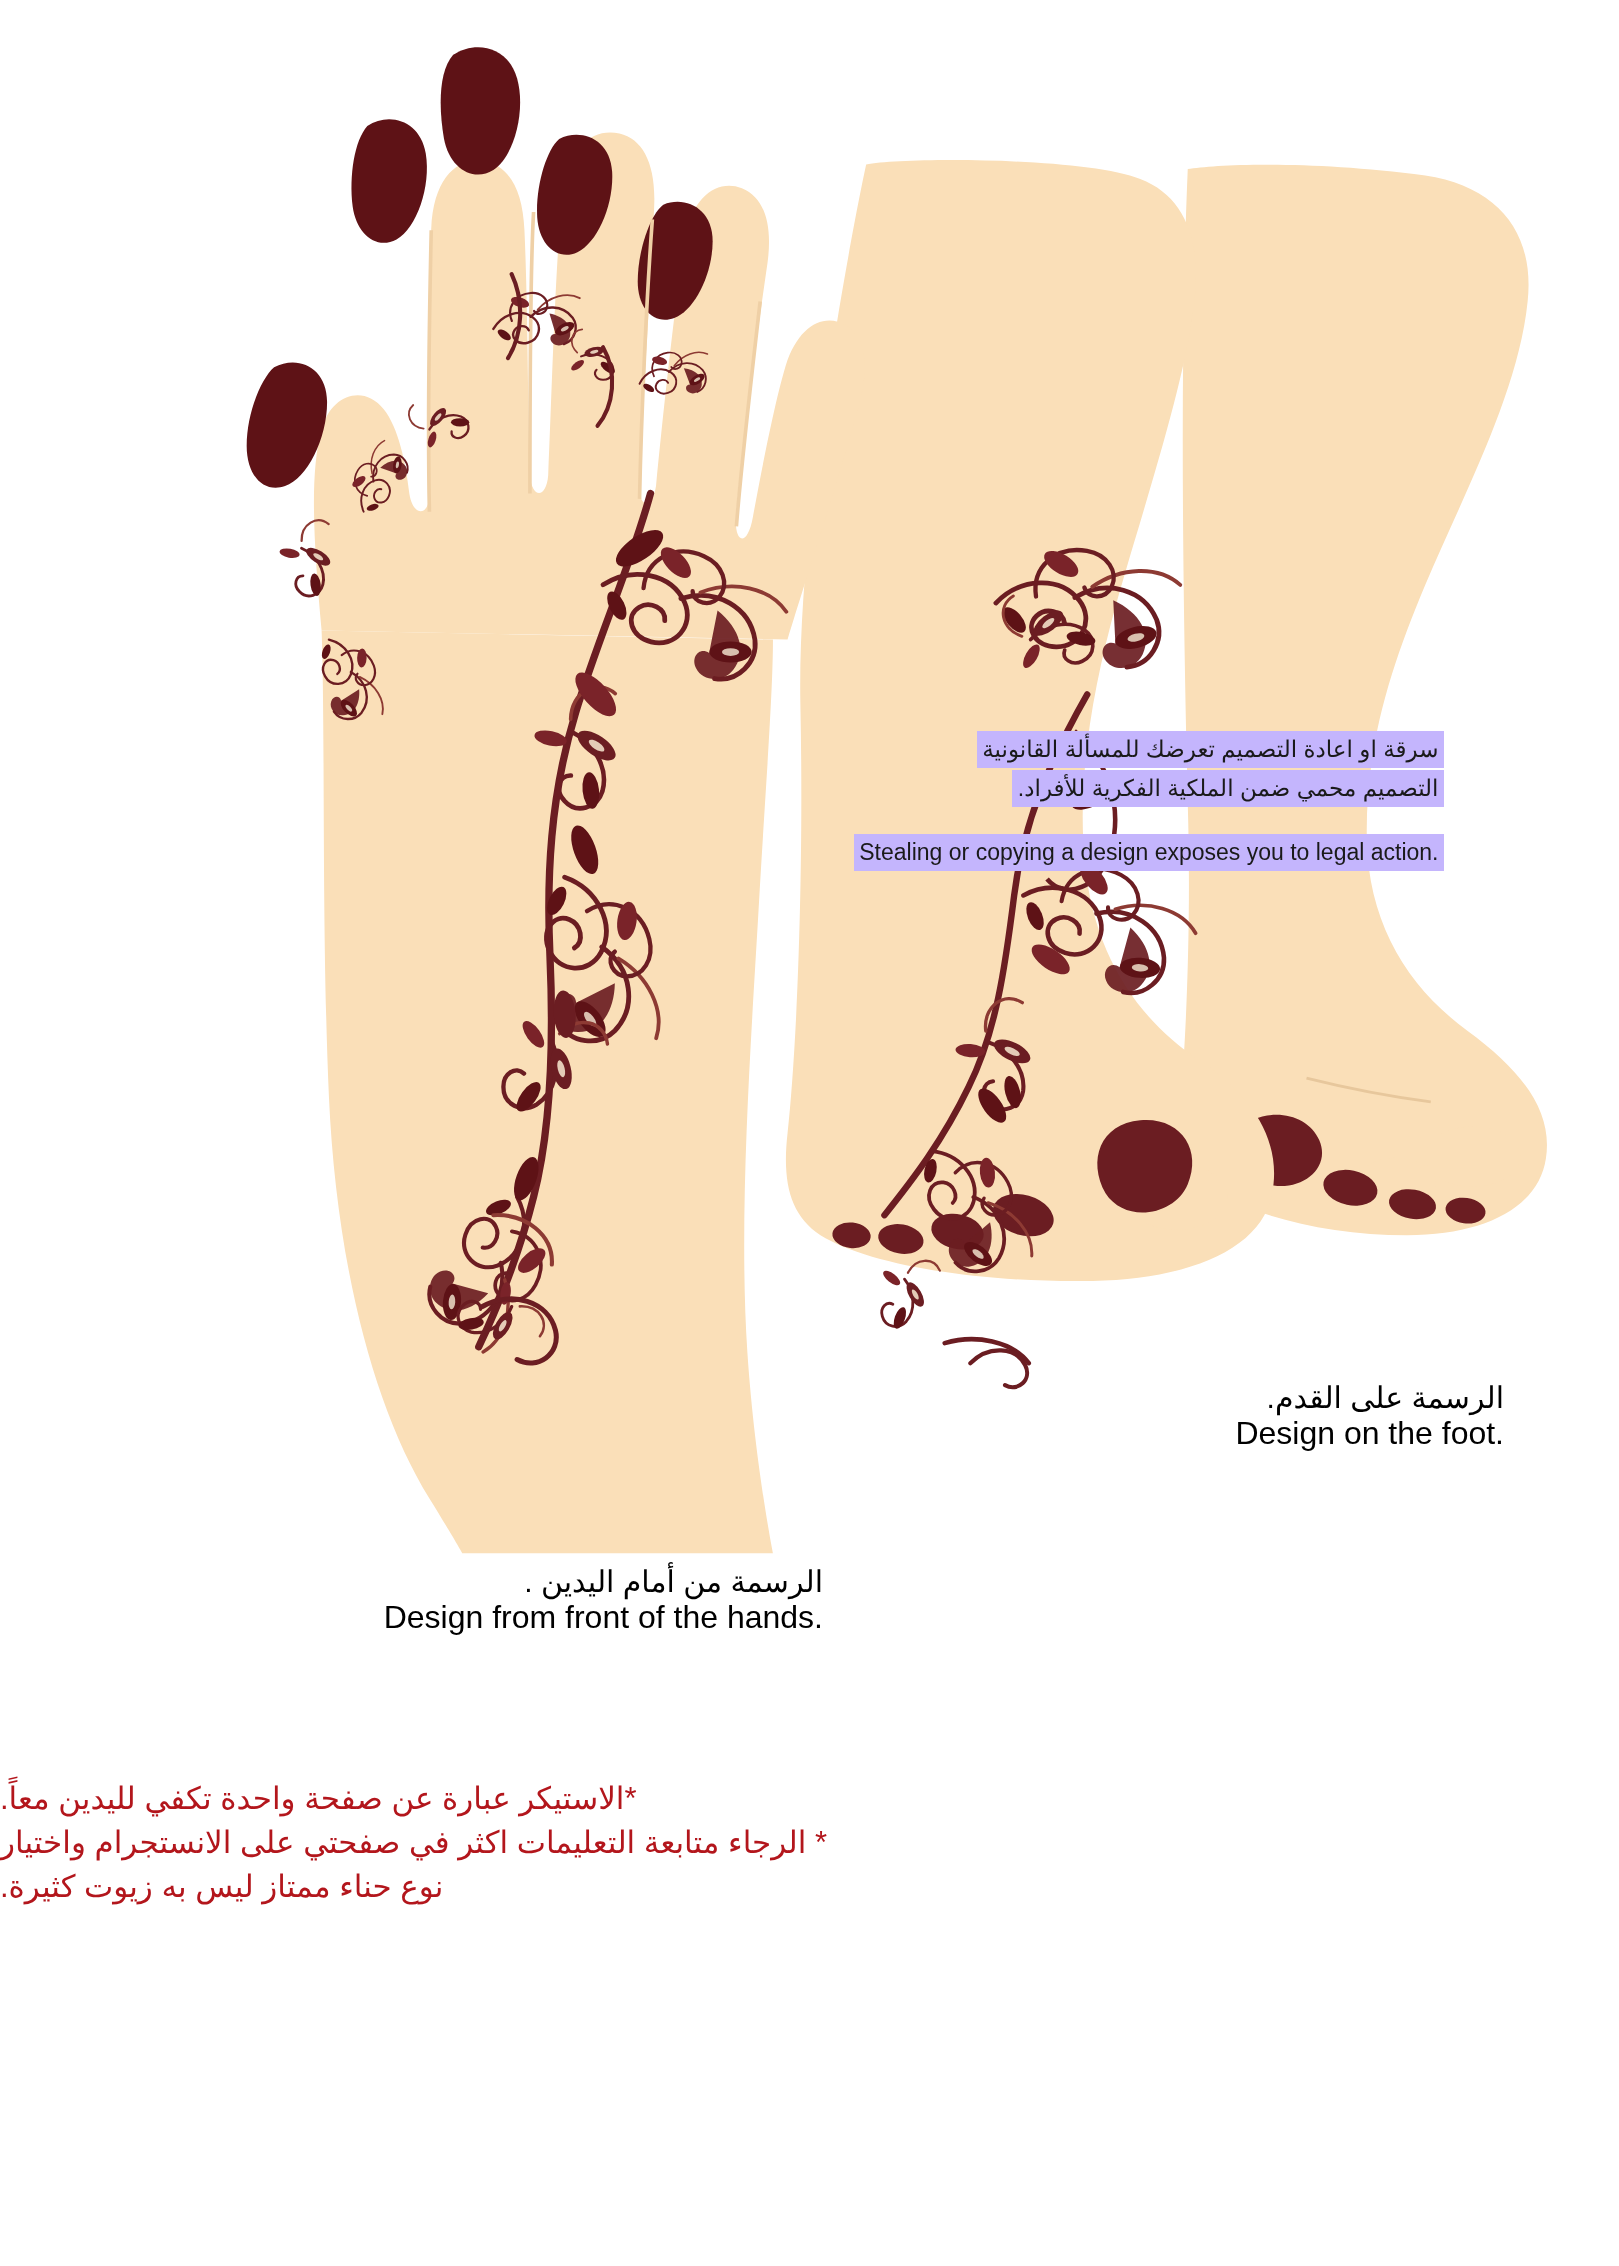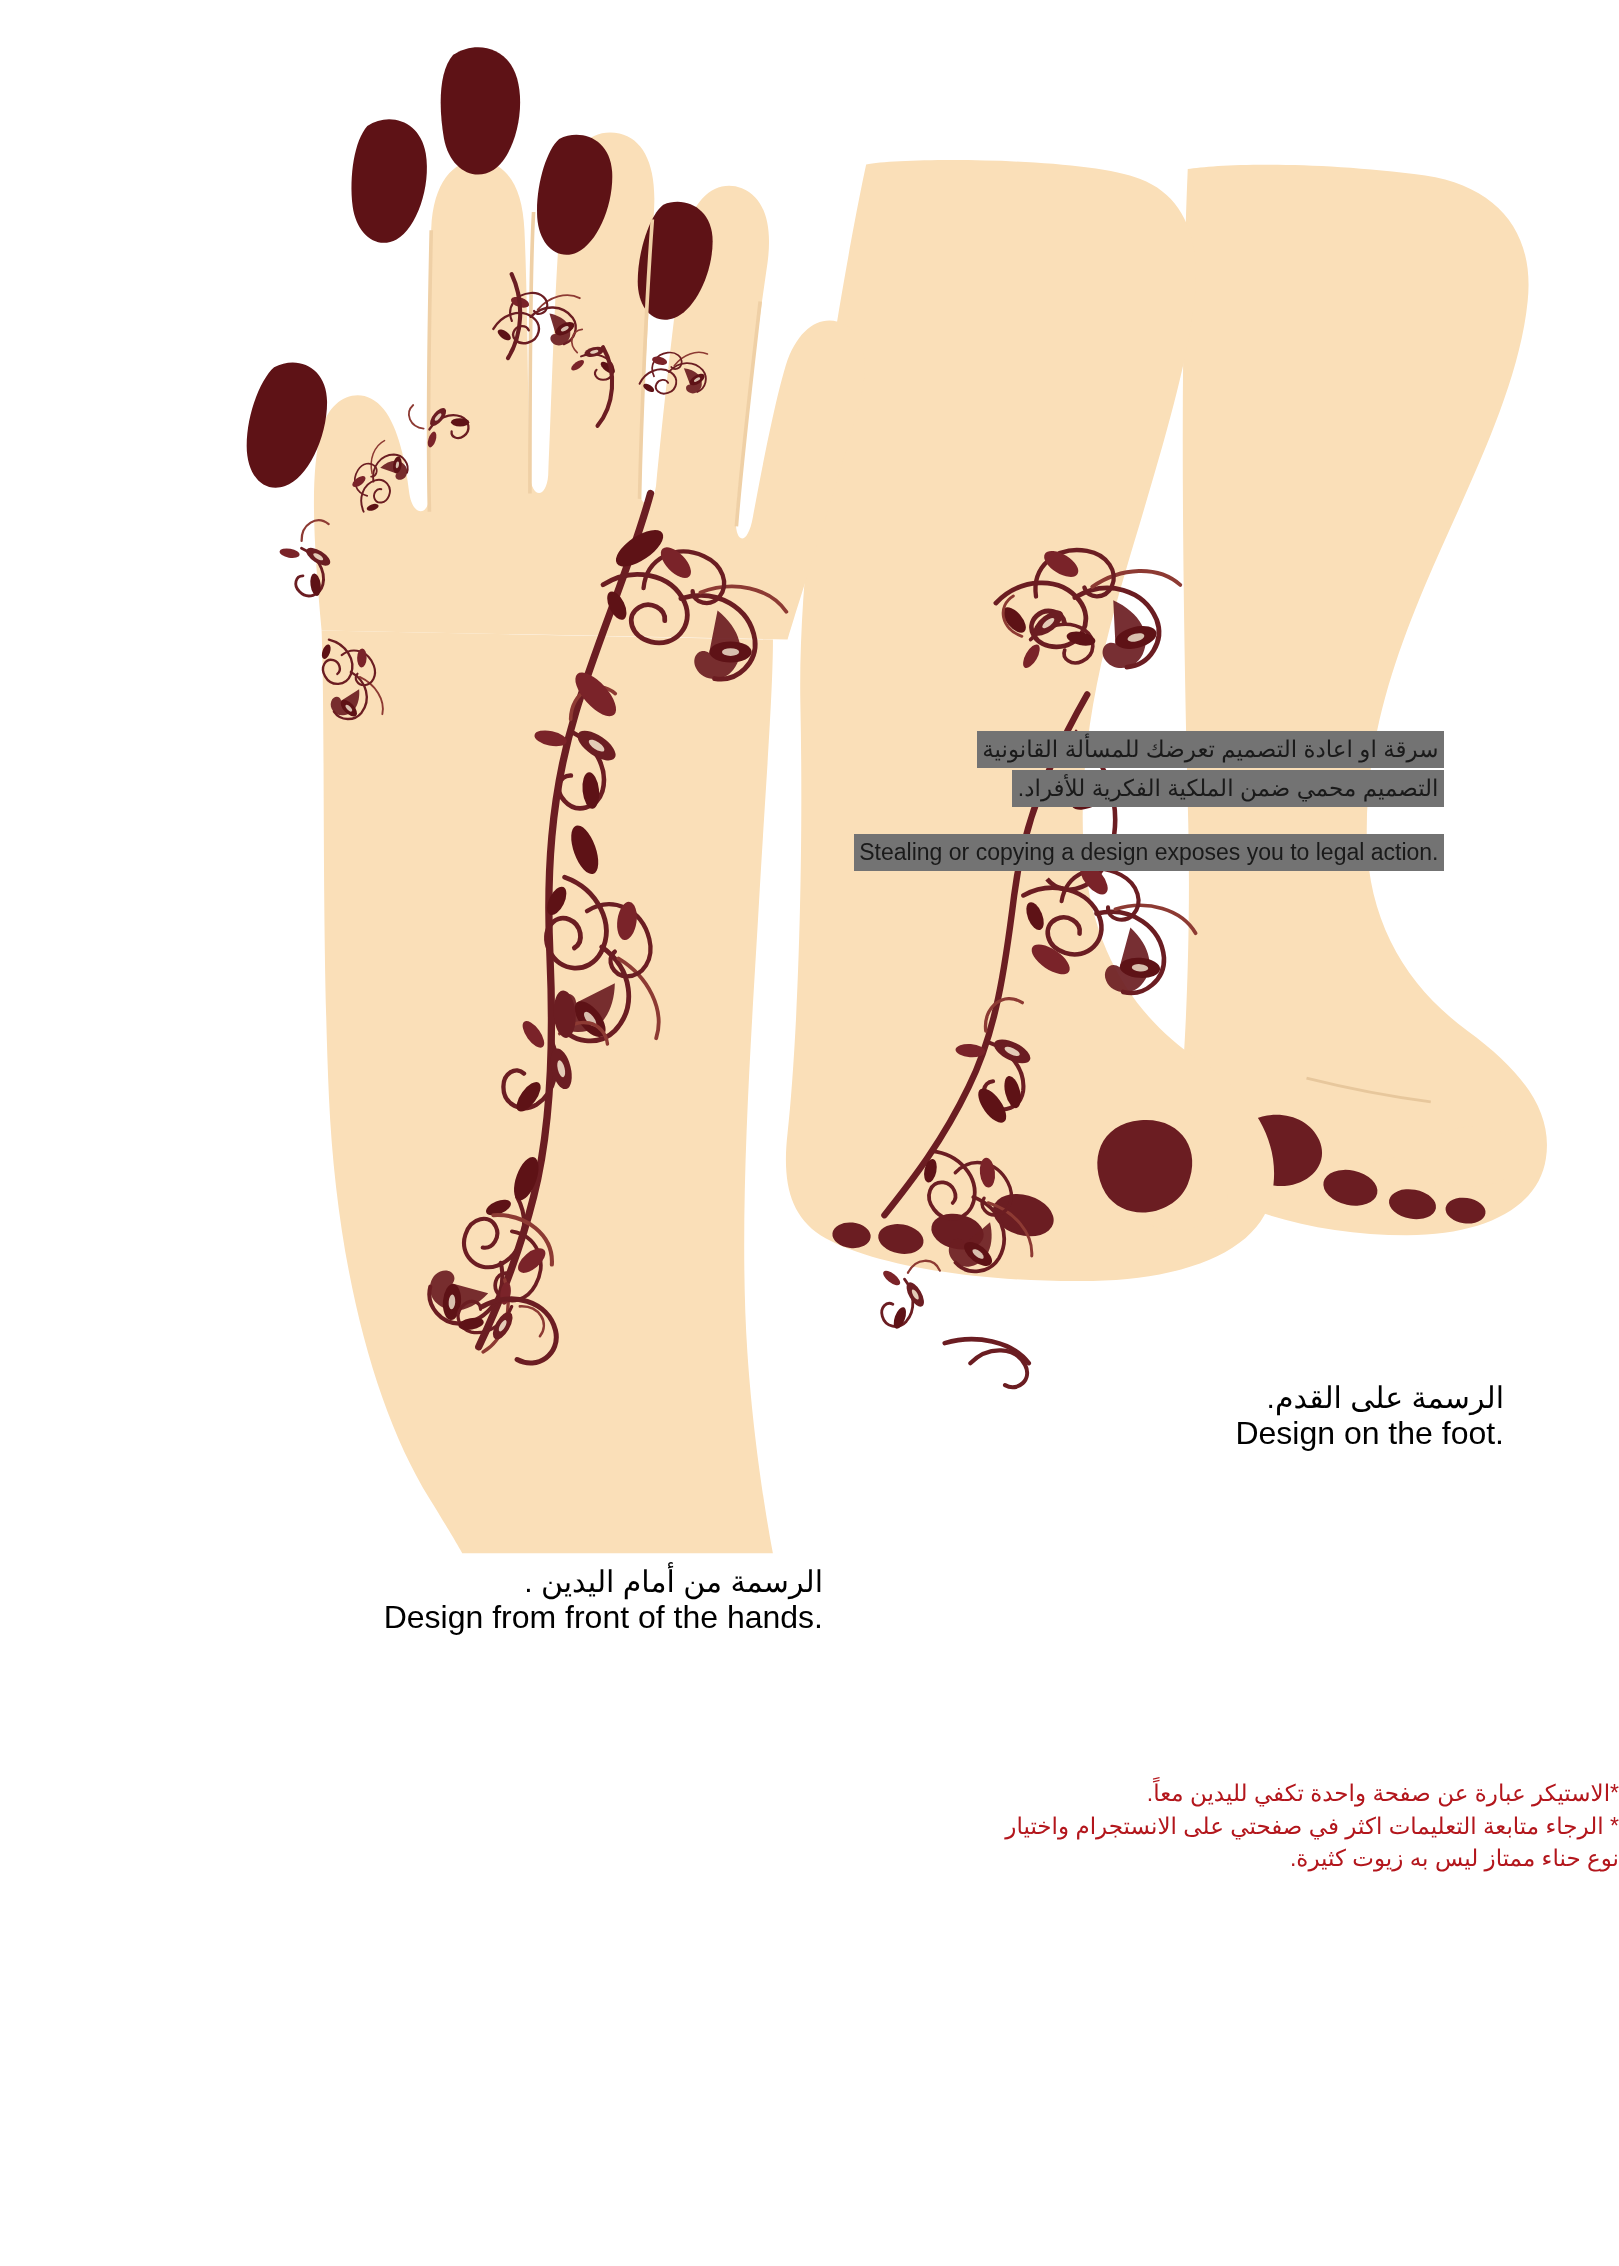--- a/index.html
+++ b/index.html
@@ -35,21 +35,21 @@
     position: absolute;
     left: 585px;
     top: 731px;
     width: 859px;
     text-align: right;
     direction: rtl;
     z-index: 20;
   }
   .notice-line {
     display: inline-block;
-    background: #737373;
+    background: #c4b5fd;
     color: #1a1a1a;
     font-size: 23px;
     line-height: 1.42;
     padding: 1.8px 5.5px 2.7px 5.5px;
     margin: 0 0 1.8px 0;
     white-space: nowrap;
     font-family: "Liberation Sans", sans-serif;
   }
   .notice-line.ltr {
     direction: ltr;
@@ -89,24 +89,24 @@
     text-align: right;
   }
   #caption-foot .en { text-align: right; }
 
   
   .footer-notes {
     position: absolute;
     left: 0;
     top: 1777px;
     width: 1619px;
-    text-align: right;
+    text-align: left;
     direction: rtl;
     color: #b3161c;
-    font-size: 23px;
+    font-size: 31px;
     line-height: 1.42;
     z-index: 15;
   }
   .footer-notes .fn-line {
     display: block;
     white-space: nowrap;
   }
 </style>
 </head>
 <body>

